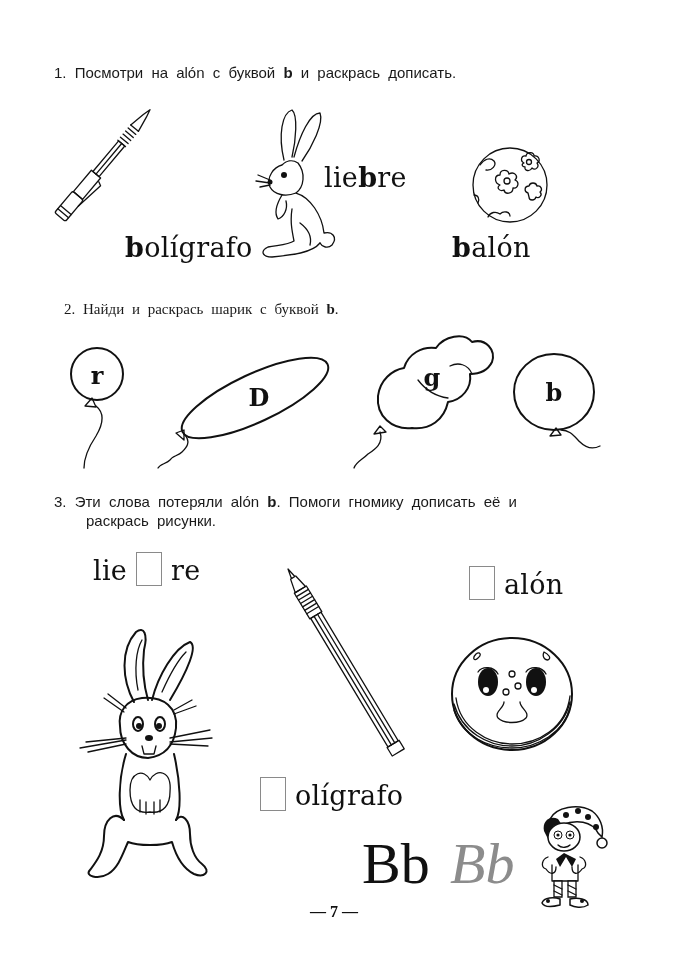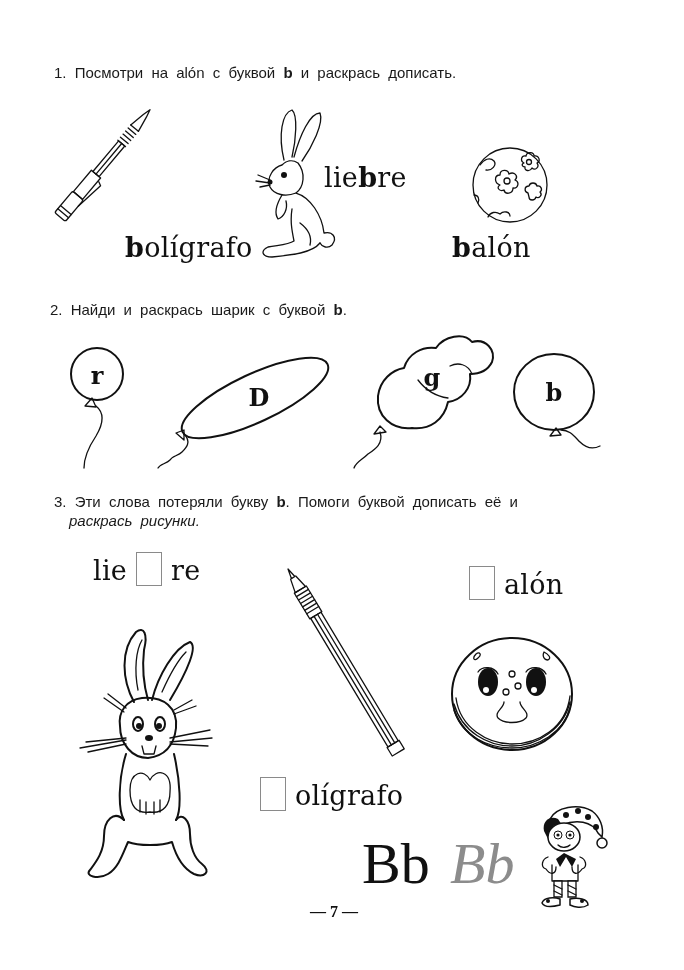--- a/index.html
+++ b/index.html
@@ -78,21 +78,21 @@
     <path d="M10 20 c4 -6 10 -8 14 -4 c3 4 -2 10 -8 9"></path>
     <path d="M58 48 c-4 -1 -4 -7 1 -7 c1 -4 7 -4 8 0 c4 -1 6 4 3 6 c3 3 -1 7 -4 5 c-1 4 -7 4 -7 0 z"></path>
     <path d="M18 72 c2 -5 8 -6 12 -3 c4 -4 10 -2 10 2"></path>
     <path d="M4 50 c4 0 6 4 4 8"></path>
   </g>
 </svg>
 <div class="abs word" style="left:452px; top:232px;">
   <span class="bl">b</span><span>alón</span>
 </div>
 
-<div class="abs task" style="left:50px; top:301px;">
+<div class="abs task" style="left:64px; top:301px;font-family:Liberation Serif, serif;">
   <span>2.</span>
   <span>Найди  и  раскрась  шарик  с  буквой</span>
   <b>b</b><span>.</span>
 </div>
 
 <svg class="abs" style="left:40px; top:318px;" width="600" height="160">
 
   <g>
     <circle class="ln" cx="57" cy="56" r="26"></circle>
     <path class="th" d="M52 80 L45 88 L56 89 Z"></path>
@@ -119,24 +119,24 @@
   <g>
     <ellipse class="ln" cx="514" cy="74" rx="40" ry="38"></ellipse>
     <path class="th" d="M516 110 L510 118 L521 117 Z"></path>
     <path class="th" d="M521 112 C530 112 534 118 540 124 C546 130 552 132 560 128"></path>
     <text class="bletter" x="514" y="83" text-anchor="middle">b</text>
   </g>
 </svg>
 
 <div class="abs task" style="left:54px; top:493px;">
   <span>3.</span>
-  <span>Эти  слова  потеряли  букву</span>
-  <b>b</b><span>.  Помоги  буквой  дописать  её  и</span>
-</div>
-<div class="abs task" style="left:69px; top:512px;font-style:italic;">
+  <span>Эти  слова  потеряли  alón</span>
+  <b>b</b><span>.  Помоги  гномику  дописать  её  и</span>
+</div>
+<div class="abs task" style="left:86px; top:512px;">
   <span>раскрась  рисунки.</span>
 </div>
 
 <div class="abs word" style="left:93px; top:552px;">
   <span>lie</span>
   <span class="box"></span>
   <span>re</span>
 </div>
 
 <div class="abs word" style="left:469px; top:566px;">

